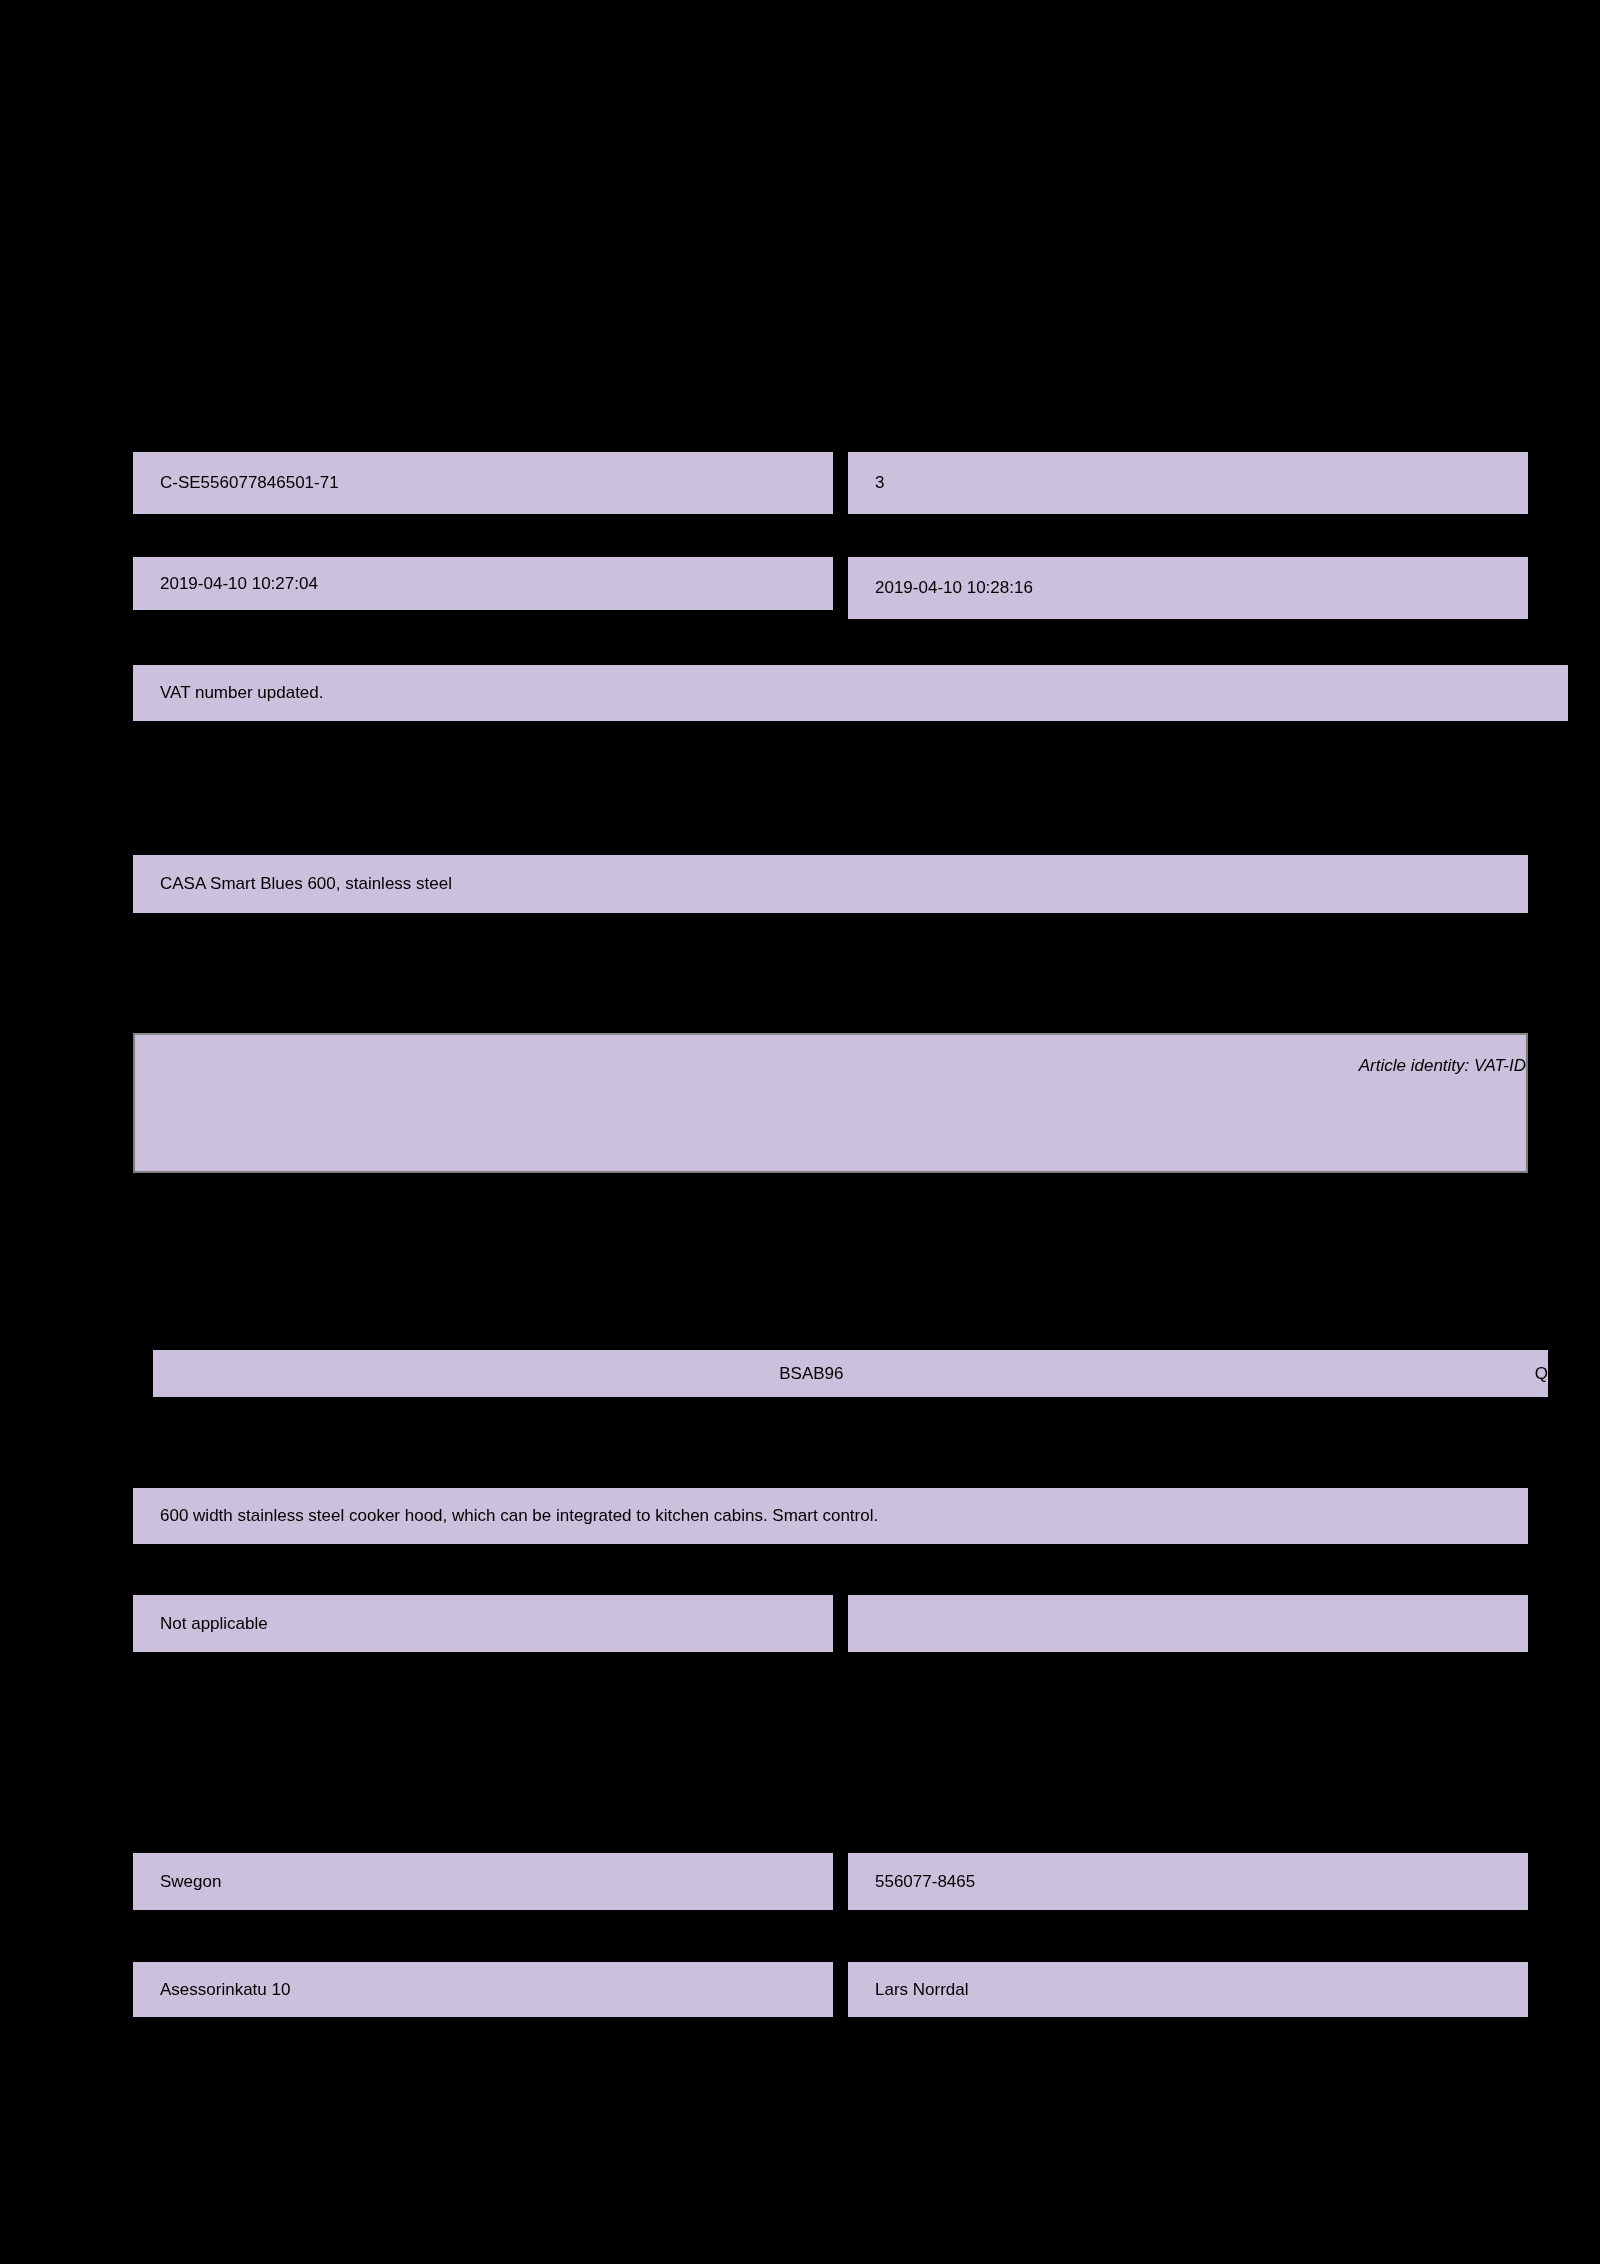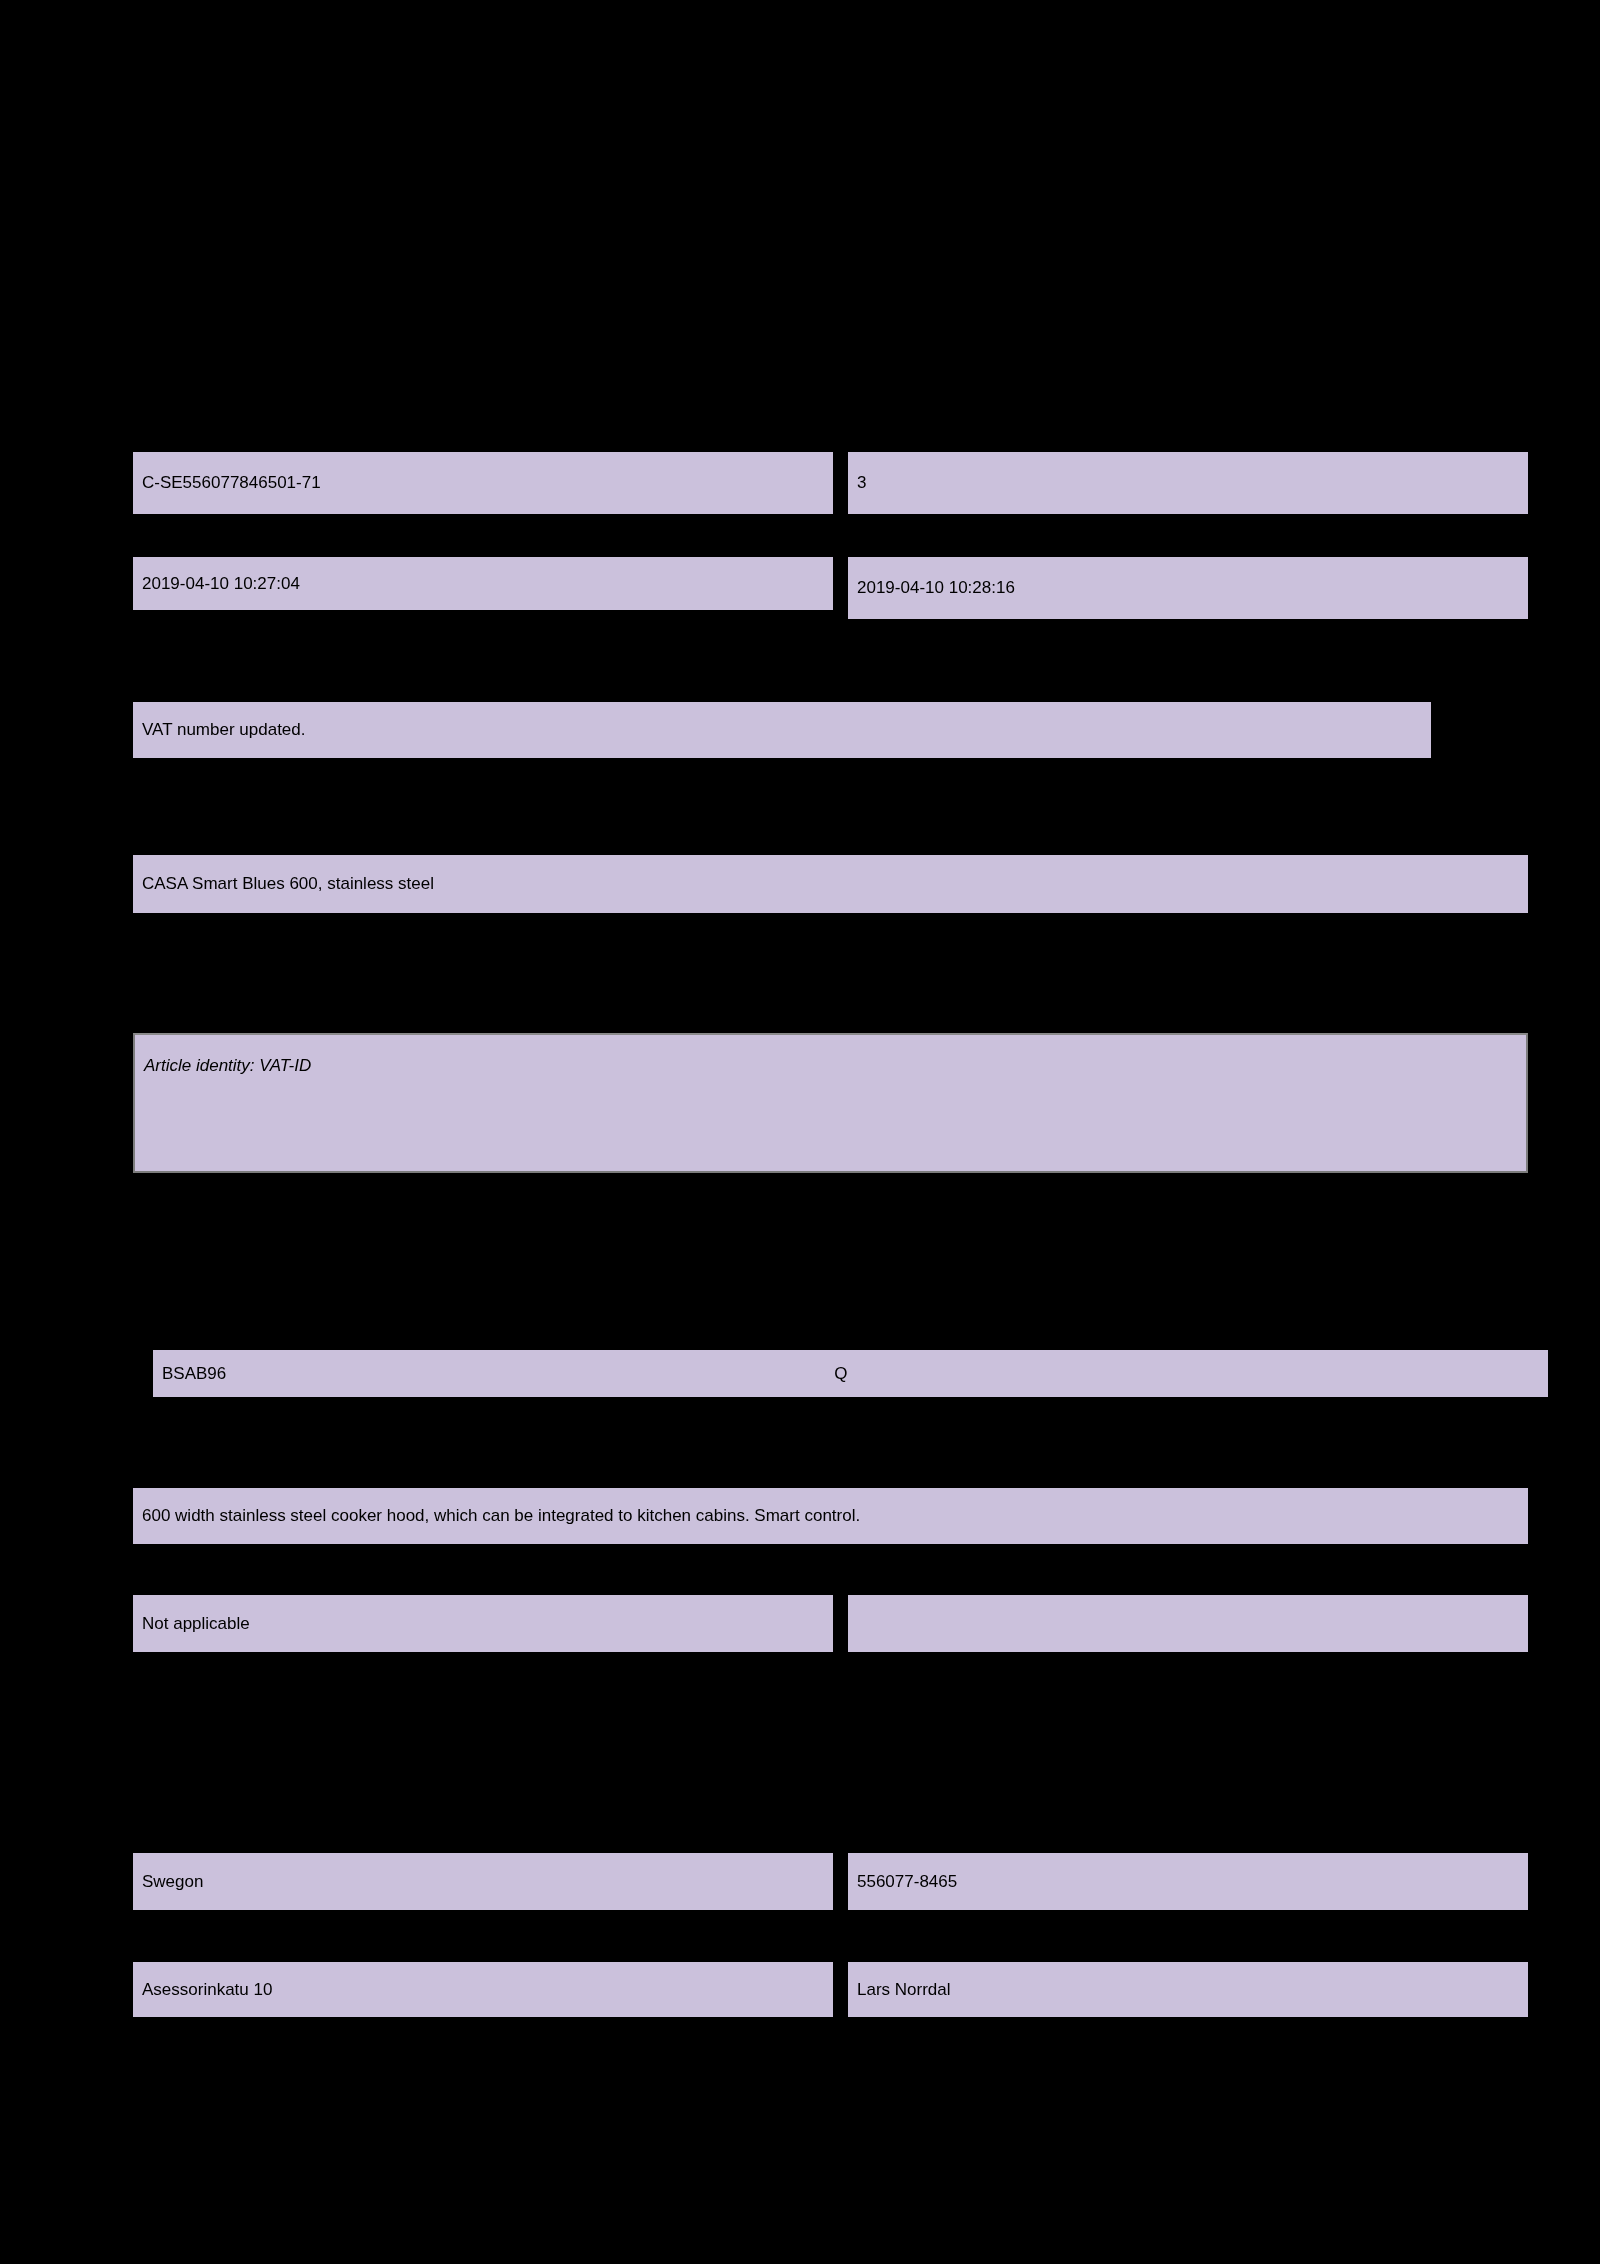--- a/index.html
+++ b/index.html
@@ -17,43 +17,44 @@
     font-family:"Liberation Sans", sans-serif;
     color:var(--text);
   }
   .field{
     position:absolute;
     background:var(--field-bg);
     color:var(--text);
     font-size:17px;
     display:flex;
     align-items:center;
-    padding:0 0 0 9px;
+    padding:0 0 0 27px;
     box-sizing:border-box;
     white-space:nowrap;
     overflow:hidden;
+    text-align:right;
   }
   .field.multiline{
     display:block;
     padding-top:12px;
     line-height:38px;
     border:2px solid var(--field-border);
     border-top-color:#8a8a8a;
   }
   .field.multiline div{white-space:nowrap;}
   .split{display:flex;align-items:center;margin-left:20px;}
   .split .cell-a{flex:0 0 48.5%;}
   .split .cell-b{flex:1;}
 
   
   .f-docid      {left:133px; top:452px;  width:700px;  height:62px;}
   .f-version    {left:848px; top:452px;  width:680px;  height:62px;}
   .f-created    {left:133px; top:557px;  width:700px;  height:53px;}
   .f-changed    {left:848px; top:557px;  width:680px;  height:62px;}
-  .f-changenote {left:133px; top:702px;  width:1298px; height:56px;}
+  .f-changenote {left:133px; top:665px;  width:1435px; height:56px;}
   .f-product    {left:133px; top:855px;  width:1395px; height:58px;}
   .f-article    {left:133px; top:1033px; width:1395px; height:140px;font-style:italic;}
   .f-class      {left:133px; top:1350px; width:1395px; height:47px;}
   .f-desc       {left:133px; top:1488px; width:1395px; height:56px;}
   .f-otherl     {left:133px; top:1595px; width:700px;  height:57px;}
   .f-otherr     {left:848px; top:1595px; width:680px;  height:57px;}
   .f-company    {left:133px; top:1853px; width:700px;  height:57px;}
   .f-orgnum     {left:848px; top:1853px; width:680px;  height:57px;}
   .f-address    {left:133px; top:1962px; width:700px;  height:55px;}
   .f-contact    {left:848px; top:1962px; width:680px;  height:55px;}

